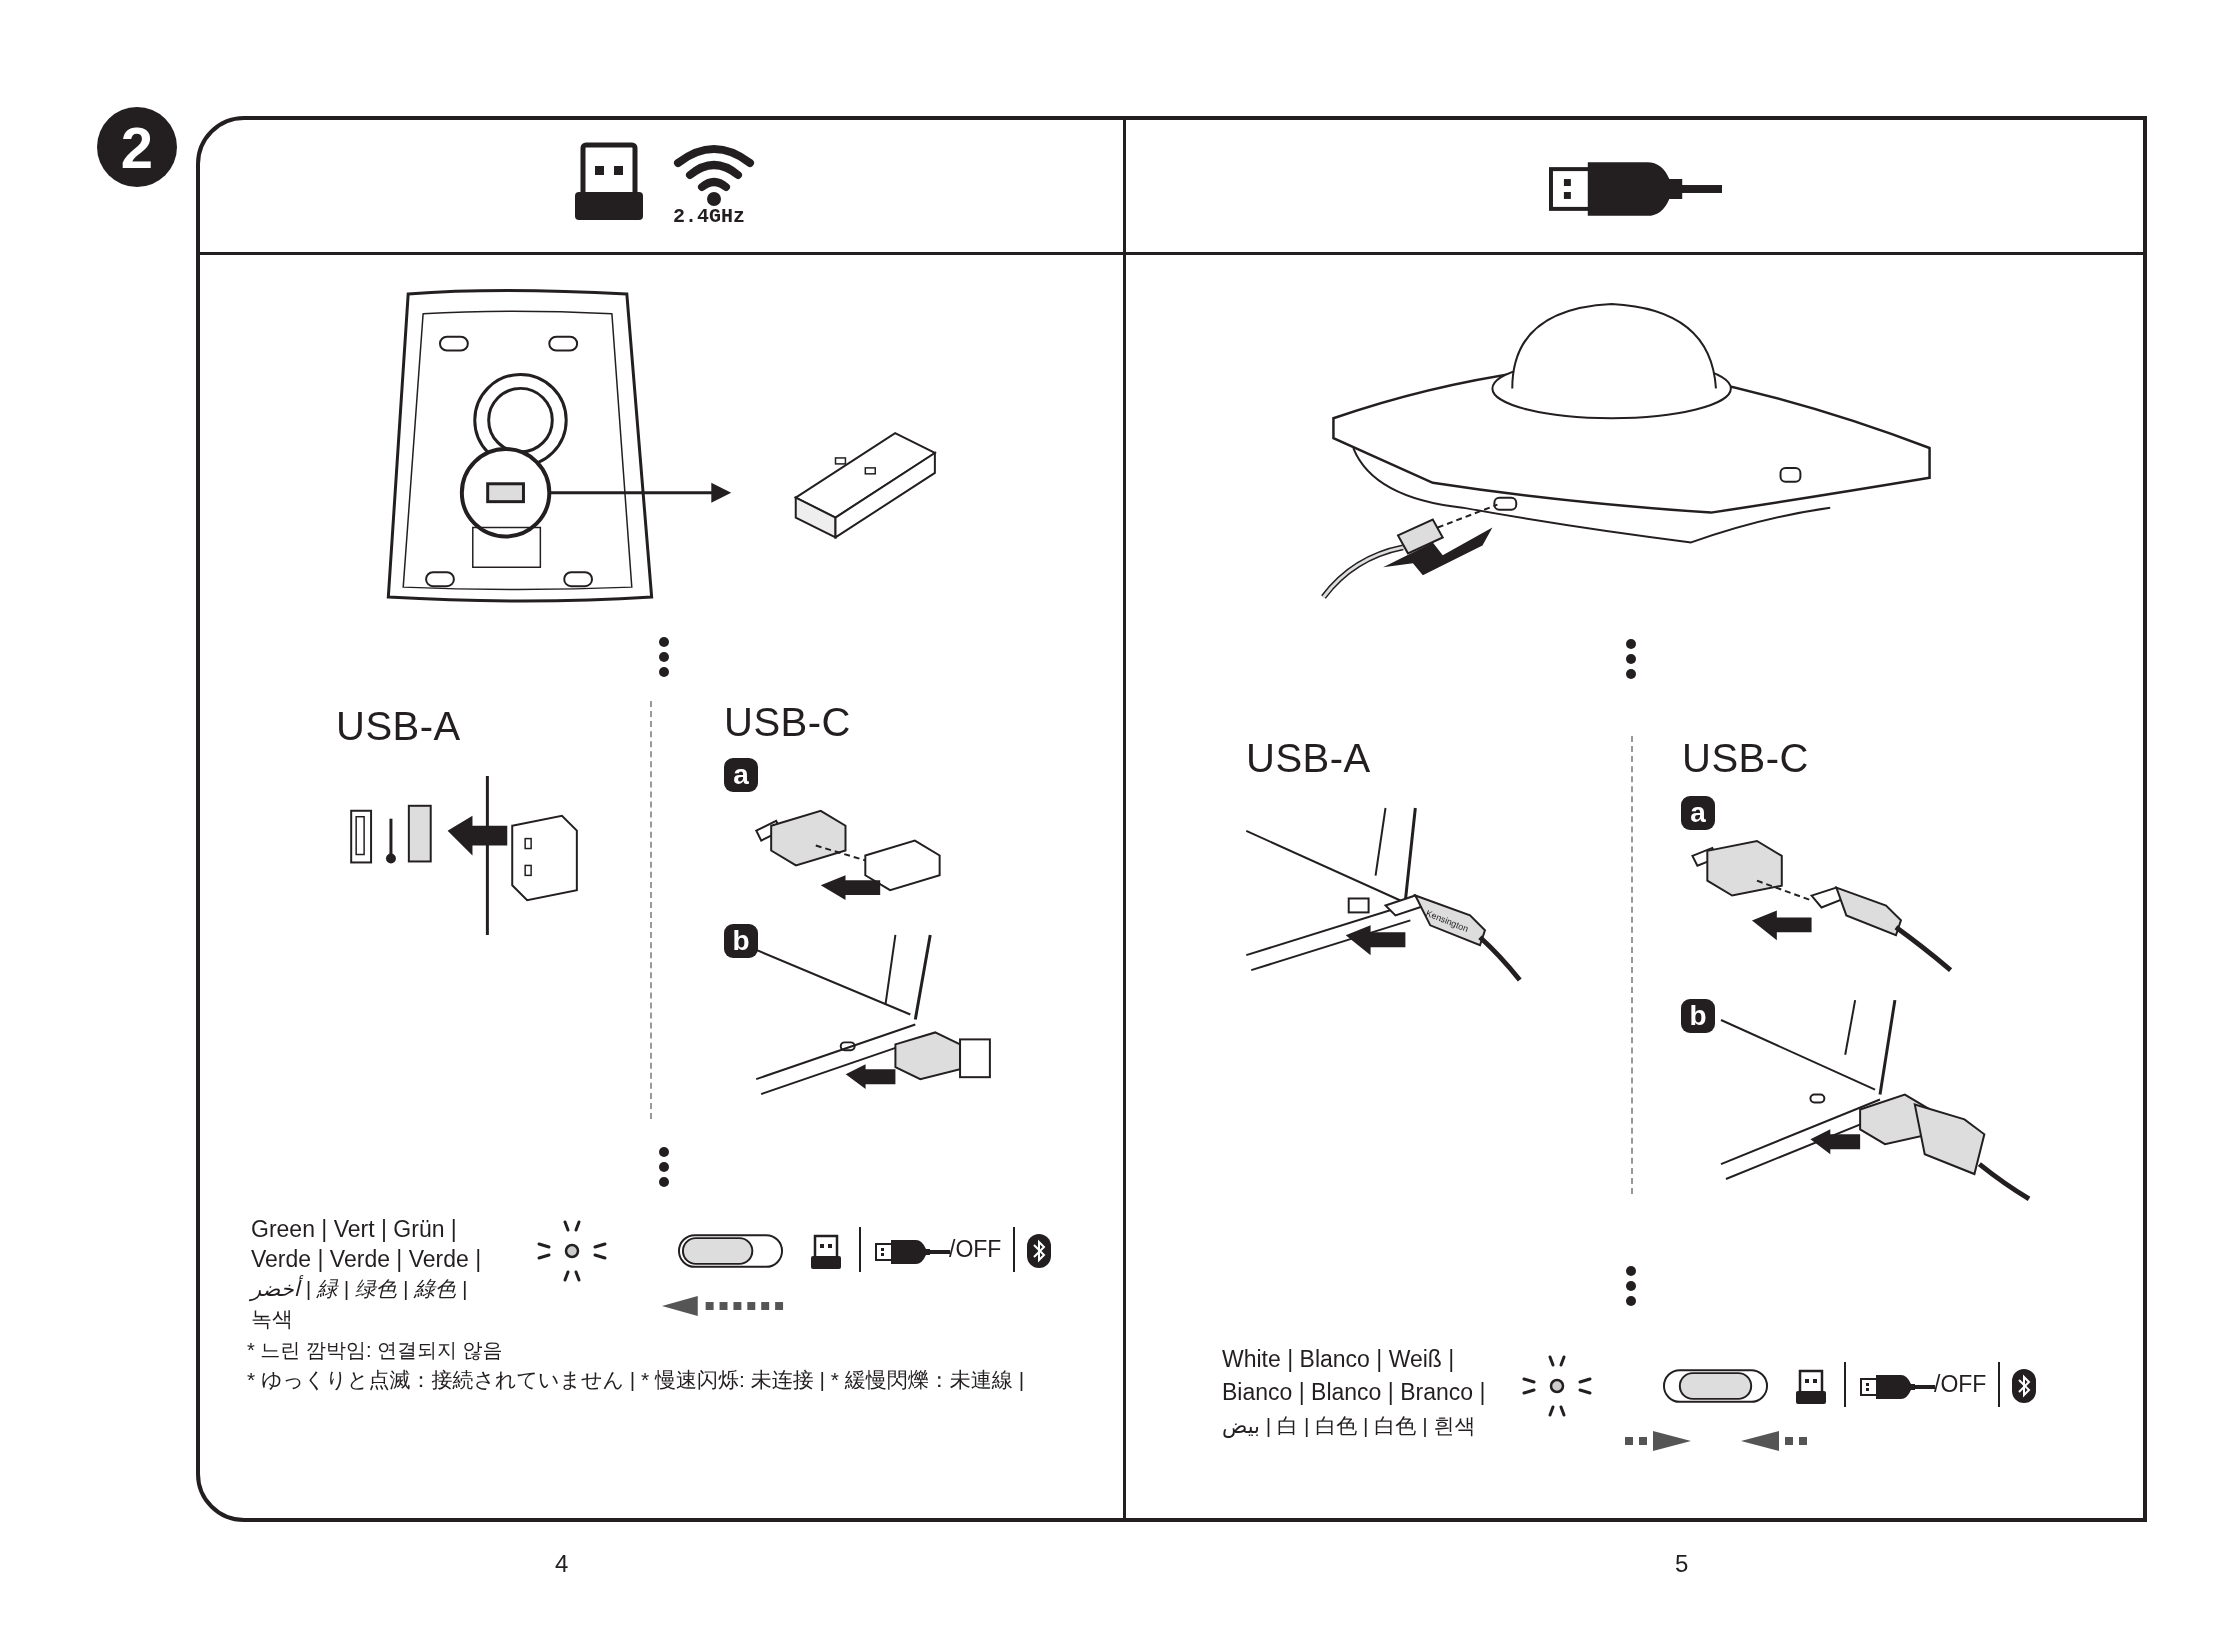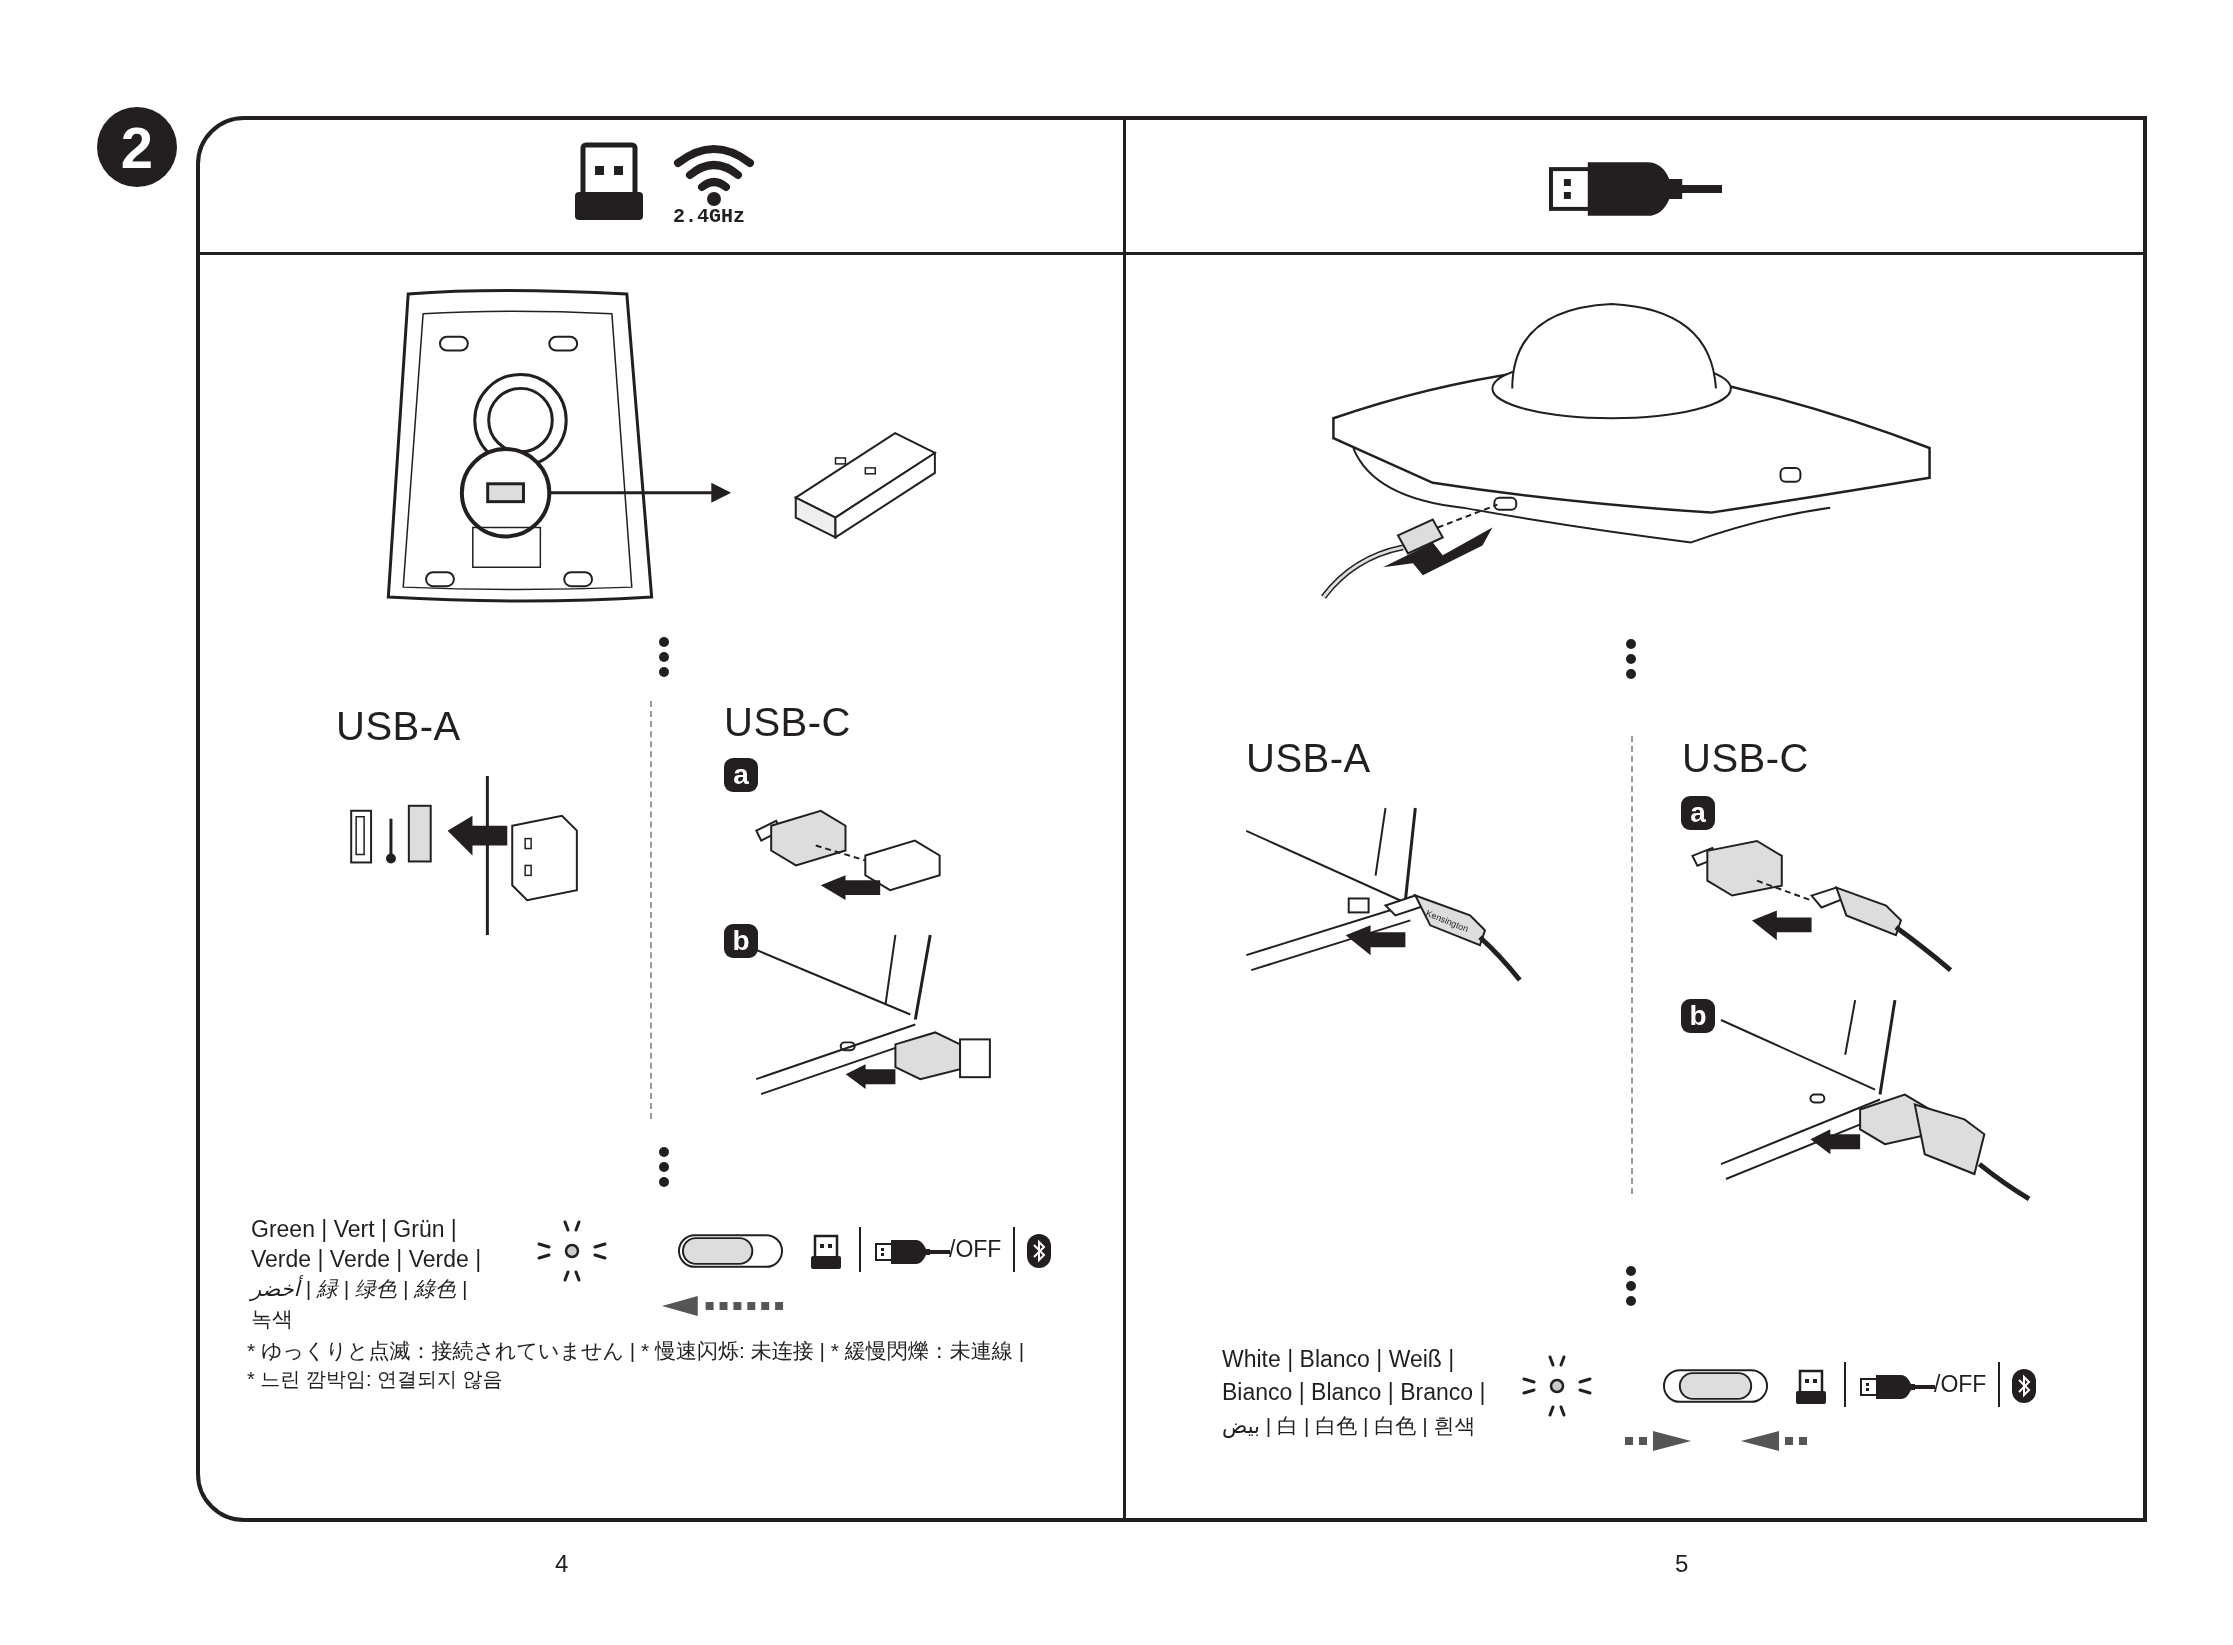--- a/index.html
+++ b/index.html
@@ -277,22 +277,22 @@
         <rect x="58" y="7" width="8" height="8"></rect>
         <rect x="72" y="7" width="8" height="8"></rect>
         <rect x="86" y="7" width="8" height="8"></rect>
         <rect x="100" y="7" width="8" height="8"></rect>
         <rect x="114" y="7" width="8" height="8"></rect>
       </g>
   </svg>
 </div>
 
 <div class="abs note-text" style="left:247px;top:1336px;">
+  <div style="font-size:20px;">* 느린 깜박임: 연결되지 않음</div>
   <div style="font-size:21px;">* ゆっくりと点滅：接続されていません | * 慢速闪烁: 未连接 | * 緩慢閃爍：未連線 |</div>
-  <div style="font-size:20px;">* 느린 깜박임: 연결되지 않음</div>
 </div>
 
 <div class="abs color-text" style="left:1222px;top:1343px;line-height:33px;">
   <div>White | Blanco | Weiß |</div>
   <div>Bianco | Blanco | Branco |</div>
   <div style="font-size:21px;">بيض | 白 | 白色 | 白色 | 흰색</div>
 </div>
 <div class="abs" style="left:1522px;top:1351px;">
   <svg width="70" height="70" viewBox="0 0 70 70">
     <circle cx="35" cy="35" r="6" fill="#ccc" stroke="#231f20" stroke-width="2.5"></circle>

